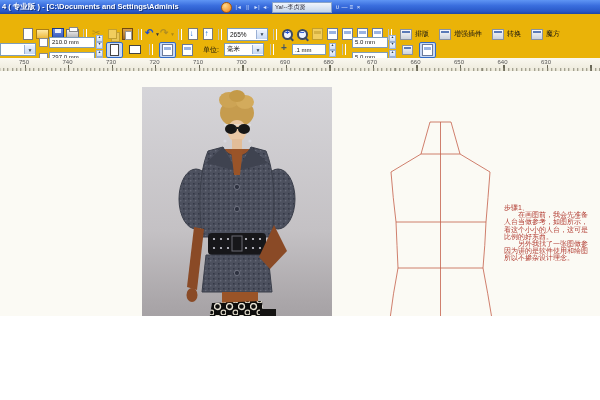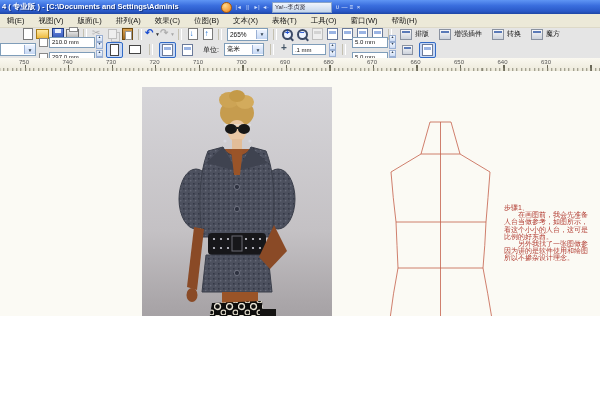--- a/index.html
+++ b/index.html
@@ -1,16 +1,16 @@
 <!DOCTYPE html>
 <html><head>
 <meta charset="utf-8">
 <style>
   html,body{margin:0;padding:0}
-  .screen{position:relative;width:600px;height:316px;overflow:hidden;background:#e5e5e5;
+  .screen{position:relative;width:600px;height:316px;overflow:hidden;background:#eab308;
     font-family:"Liberation Sans",sans-serif;color:#111}
 
   
   .titlebar{position:absolute;top:0;left:0;width:600px;height:14px;
     background:linear-gradient(180deg,#5f95f4 0%,#3a6ede 40%,#2a59c8 80%,#1e46a4 100%);
     display:flex;align-items:center;overflow:hidden}
   .title-text{font-size:7.5px;font-weight:bold;color:#fff;padding-left:2px;white-space:nowrap;
     text-shadow:1px 1px 0 #16357e}
   .player{position:absolute;left:221px;top:1px;height:12px;display:flex;align-items:center;gap:2px}
   .player-logo{width:9px;height:9px;border-radius:50%;
@@ -165,33 +165,20 @@
       <span class="song-box">Ya!--李贞贤</span>
       <span id="player-buttons" style="display:flex">
           <span class="pbtn">∪</span>
           <span class="pbtn">—</span>
           <span class="pbtn">≡</span>
           <span class="pbtn">×</span>
         </span>
     </div>
   </div>
 
-  <div class="menubar" id="menubar">
-      <span class="menu-item">辑(E)</span>
-      <span class="menu-item">视图(V)</span>
-      <span class="menu-item">版面(L)</span>
-      <span class="menu-item">排列(A)</span>
-      <span class="menu-item">效果(C)</span>
-      <span class="menu-item">位图(B)</span>
-      <span class="menu-item">文本(X)</span>
-      <span class="menu-item">表格(T)</span>
-      <span class="menu-item">工具(O)</span>
-      <span class="menu-item">窗口(W)</span>
-      <span class="menu-item">帮助(H)</span>
-    </div>
 
   <div class="stdbar" id="stdbar">
       <span class="ib">
         <span class="ic i-new-document"></span>
       </span>
       <span class="ib">
         <span class="ic i-open"></span>
       </span>
       <span class="ib">
         <span class="ic i-save"></span>

